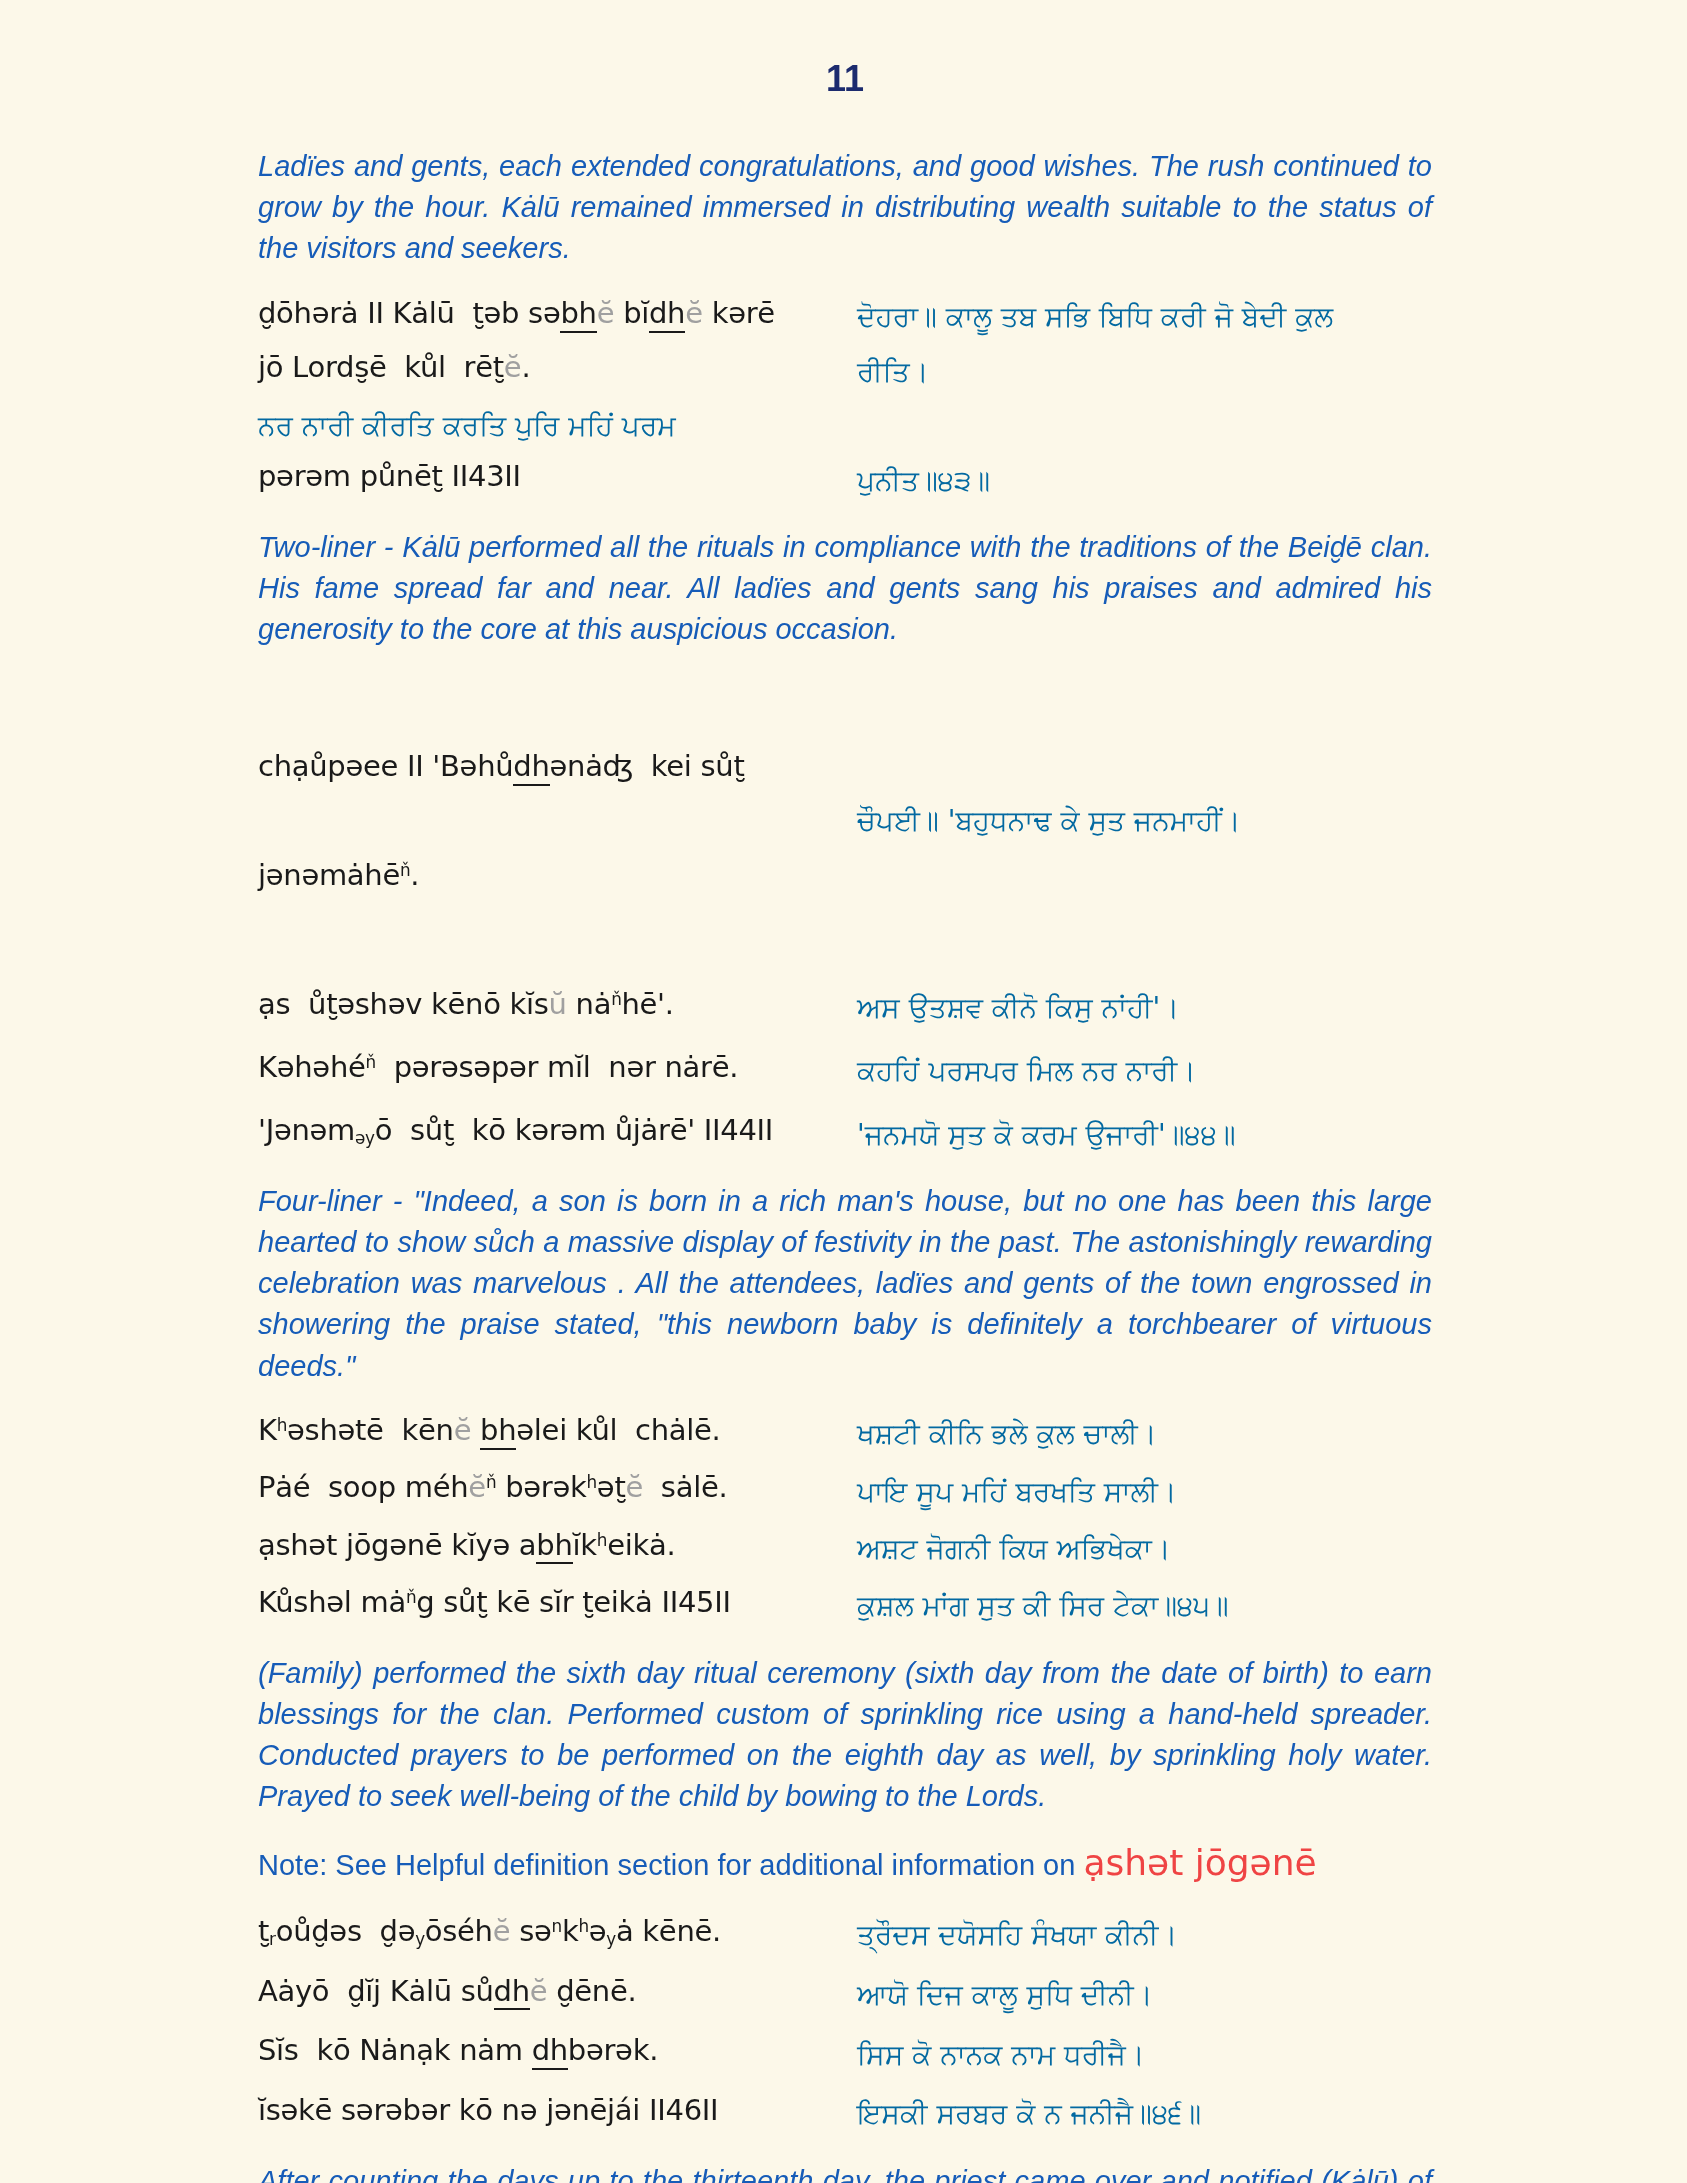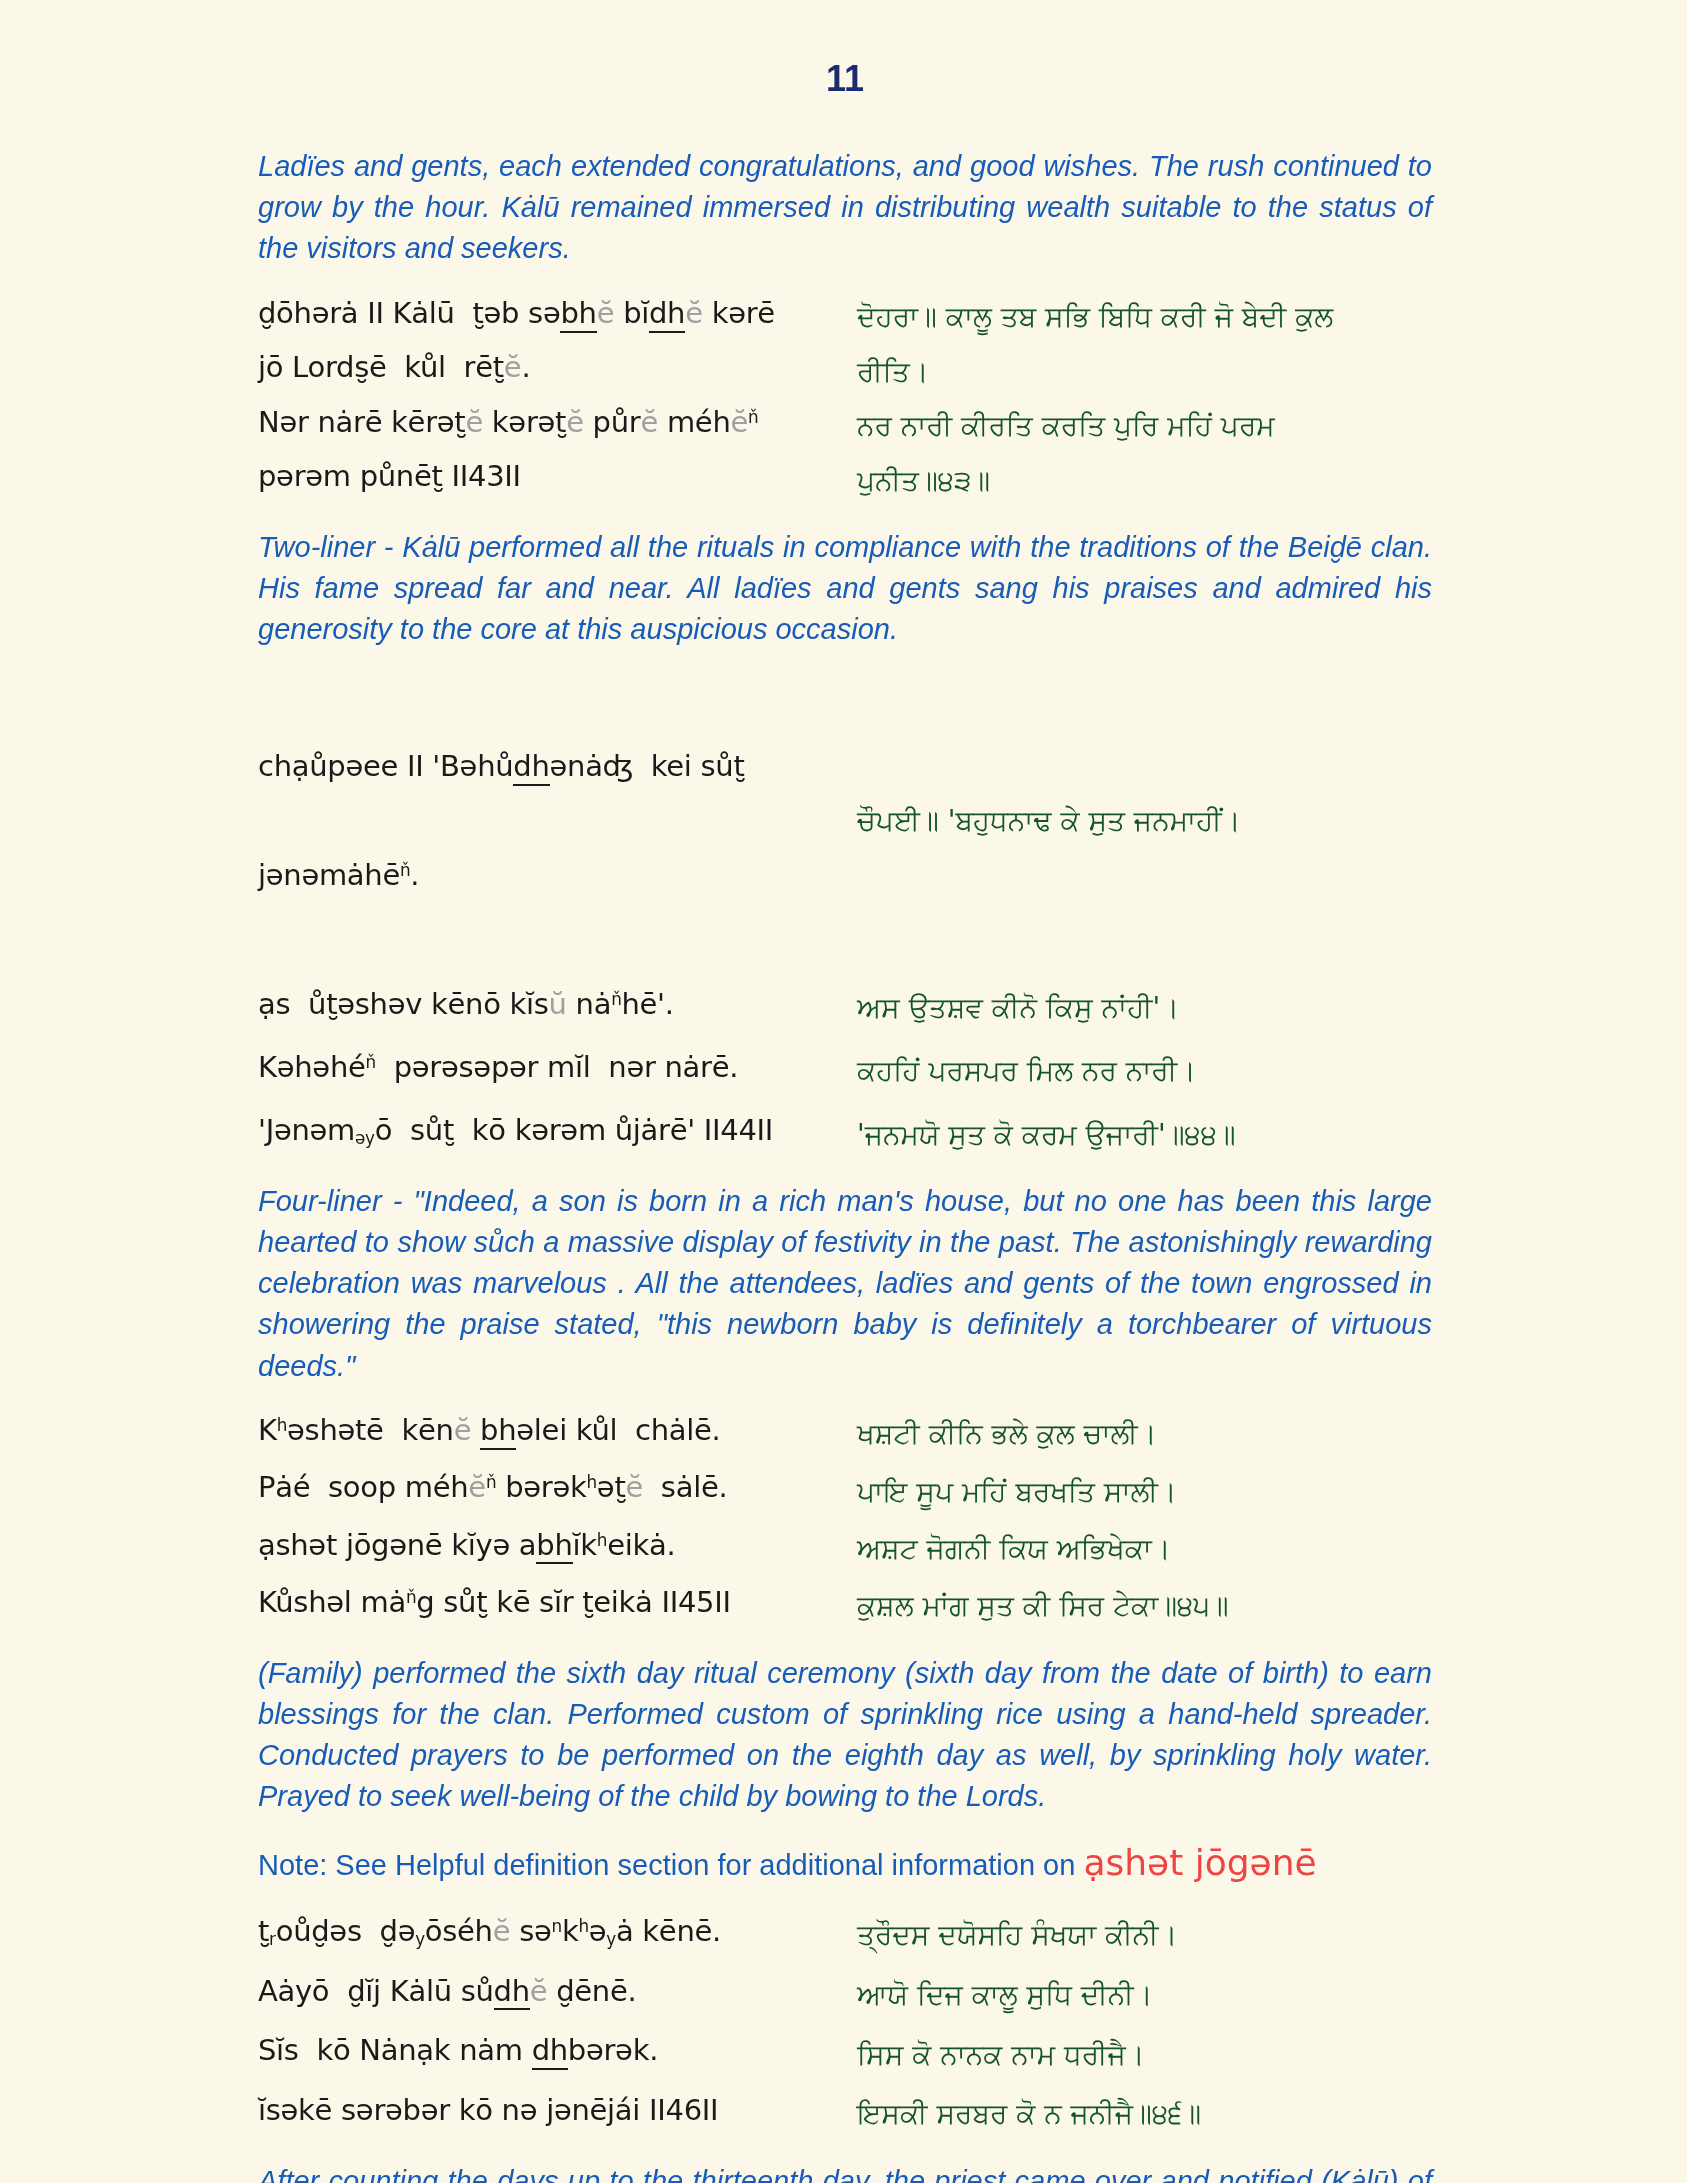--- a/index.html
+++ b/index.html
@@ -38,21 +38,21 @@
     line-height:1.25;
     white-space:pre;
     color:#1a1a1a;
     flex:0 0 599px;
     letter-spacing:-0.3px;
   }
   .gurmukhi{
     font-family:"DejaVu Sans",sans-serif;
     font-size:28px;
     line-height:1.5;
-    color:#14532d;
+    color:#0369a1;
     flex:1;
     padding-top:1.3px;
   }
   .mb43{margin-bottom:11.2px;}
   .mb44{margin-bottom:20px;}
   .mb45{margin-bottom:14px;}
   .mb46{margin-bottom:16.5px;}
   .sup{font-size:0.58em;vertical-align:0.55em;}
   .sub{font-size:0.58em;vertical-align:-0.22em;}
   .dig{border-bottom:2px solid #1a1a1a;padding-bottom:0.7px;}
@@ -79,21 +79,20 @@
 <section class="verse">
   <div class="vrow mb43">
     <div class="translit"><span>d̮ōhərȧ II Kȧlū  t̮əb sə</span><span class="dig">bh</span><span class="muted">ĕ</span><span> bĭ</span><span class="dig">dh</span><span class="muted">ĕ</span><span> kərē</span></div>
     <div class="gurmukhi">ਦੋਹਰਾ॥ ਕਾਲੂ ਤਬ ਸਭਿ ਬਿਧਿ ਕਰੀ ਜੋ ਬੇਦੀ ਕੁਲ</div>
   </div>
   <div class="vrow mb43">
     <div class="translit"><span>jō Lords̮ē  kůl  rēt̮</span><span class="muted">ĕ</span><span>.</span></div>
     <div class="gurmukhi">ਰੀਤਿ।</div>
   </div>
   <div class="vrow mb43">
-    <div class="translit"><span>Nər nȧrē kērət̮</span><span class="muted">ĕ</span><span> kərət̮</span><span class="muted">ĕ</span><span> půr</span><span class="muted">ĕ</span><span> méh</span><span class="muted">ĕ</span><span class="sup">ň</span></div>
     <div class="gurmukhi">ਨਰ ਨਾਰੀ ਕੀਰਤਿ ਕਰਤਿ ਪੁਰਿ ਮਹਿਂ ਪਰਮ</div>
   </div>
   <div class="vrow">
     <div class="translit"><span>pərəm půnēt̮ II43II</span></div>
     <div class="gurmukhi">ਪੁਨੀਤ॥੪੩॥</div>
   </div>
 </section>
 
 <p class="blue-para">Two-liner - Kȧlū performed all the rituals in compliance with the traditions of the Beid̮ē clan. His fame spread far and near. All ladïes and gents sang his praises and admired his generosity to the core at this auspicious occasion.</p>
 

